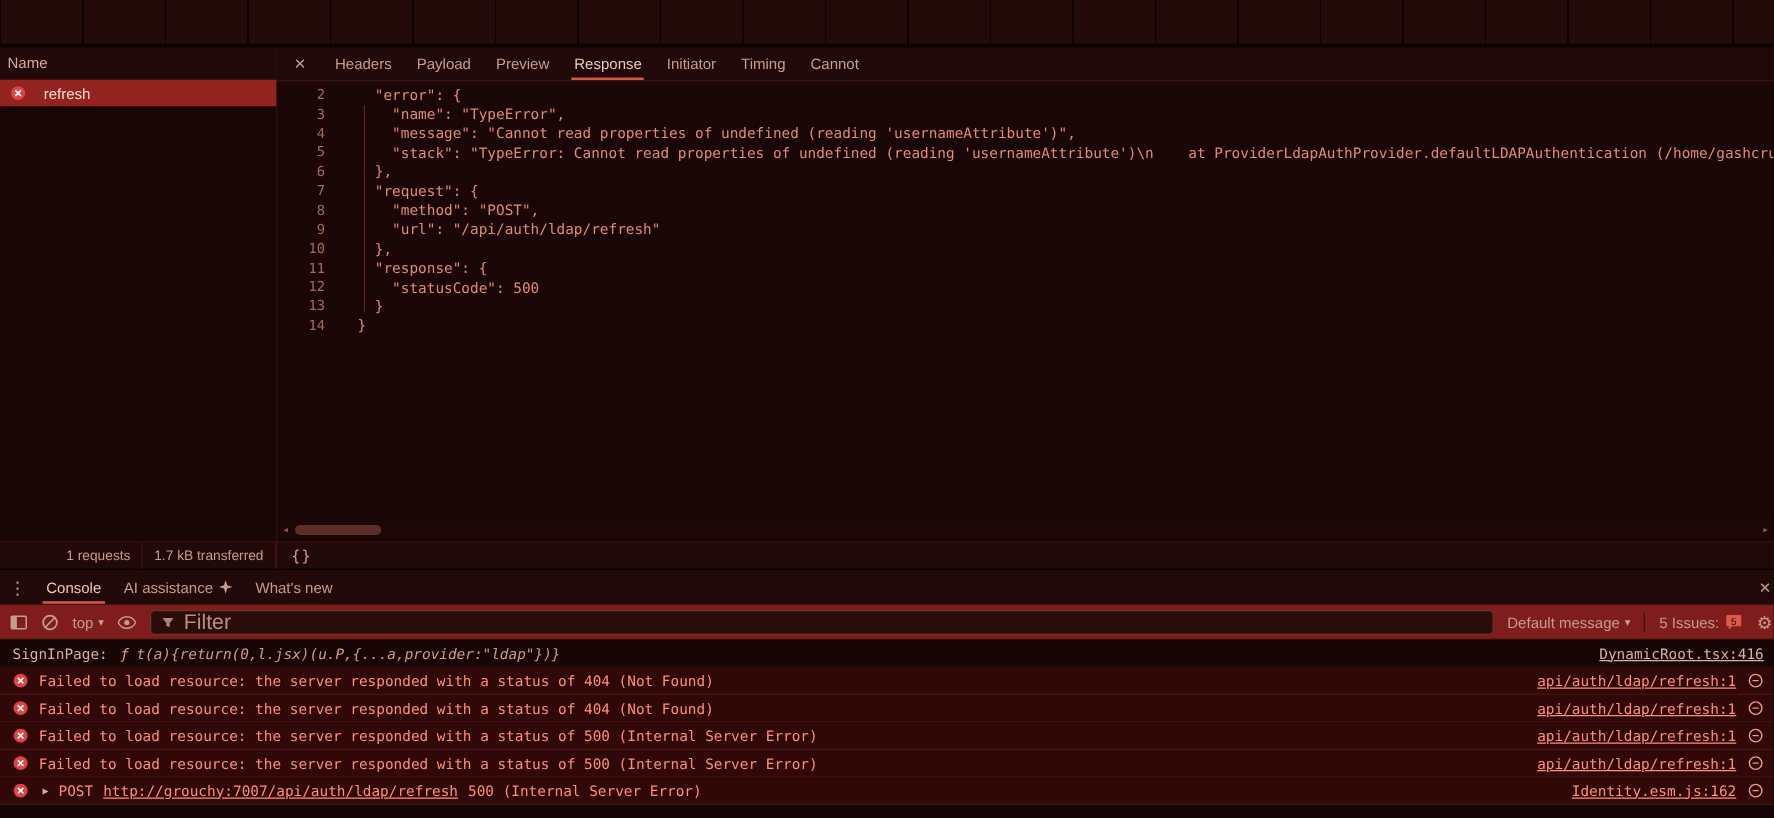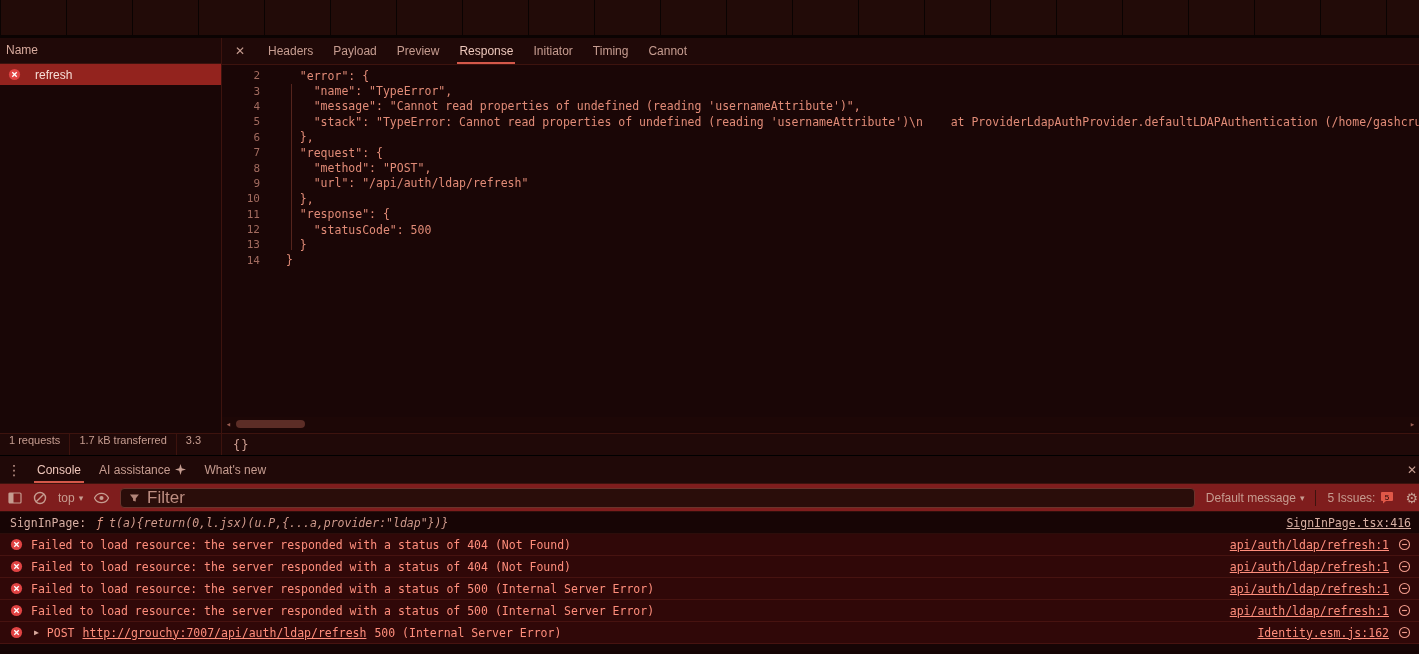--- a/index.html
+++ b/index.html
@@ -32,21 +32,21 @@
   .code-line { height:15.4px; display:flex; align-items:center; white-space:pre; }
   .code-line .ln { width:38px; flex:none; text-align:right; color:#a26b5f; font-size:11px; }
   .code-line .code { margin-left:26px; }
   .indent-guide { position:absolute; left:69px; top:19px; width:1px; height:166px; background:#55241d; }
   .hscroll { position:absolute; left:0; right:0; bottom:2px; height:14px; display:flex; align-items:center; background:#1d0706; }
   .hscroll .sarrow { width:13px; text-align:center; color:#9a5d52; font-size:9px; flex:none; }
   .hscroll .thumb { width:69px; height:8px; background:#5c2d26; border-radius:4px; margin-left:1px; flex:none; }
   .hscroll .strack { flex:1; }
   
   .net-status { height:22px; display:flex; align-items:center; font-size:11px; color:#c69c90; background:#200908; border-top:1px solid #3d130e; }
-  .net-status .left { width:222px; flex:none; height:100%; display:flex; align-items:flex-start; overflow:hidden; border-right:1px solid #3d130e; }
+  .net-status .left { width:222px; flex:none; height:100%; display:flex; align-items:center; overflow:hidden; border-right:1px solid #3d130e;padding-left:44px; }
   .net-status .left span { padding:0 9px; white-space:nowrap; }
   .vsep { width:1px; height:100%; background:#3d130e; flex:none; }
   .braces { font-family:"DejaVu Sans Mono", monospace; font-size:12px; color:#cf9f92; margin-left:11px; letter-spacing:1px; }
   
   .drawer { height:196px; display:flex; flex-direction:column; background:#170505; border-top:1px solid #000; }
   .drawer-tabs { height:28px; flex:none; display:flex; align-items:stretch; background:#200908; border-bottom:1px solid #3d130e; font-size:12px; color:#c69c90; }
   .kebab { width:28px; display:flex; align-items:center; justify-content:center; font-size:14px; }
   .dtab { padding:0 9px; display:flex; align-items:center; gap:5px; position:relative; }
   .dtab.active { color:#efc6ba; }
   .dtab.active::after { content:""; position:absolute; left:6px; right:6px; bottom:0; height:2px; background:#d4584a; }
@@ -202,21 +202,21 @@
     <div class="gear">⚙</div>
   </div>
 
   <div class="console-list">
 
     <div class="msg">
       <span>SignInPage:</span>
       <span class="func-marker">ƒ</span>
       <span class="func-body">t(a){return(0,l.jsx)(u.P,{...a,provider:"ldap"})}</span>
       <span class="grow"></span>
-      <span class="src-link">SignInPage.tsx:416</span>
+      <span class="src-link">DynamicRoot.tsx:416</span>
     </div>
 
     <div class="msg error">
       <svg class="err-ic" viewBox="0 0 14 14">
           <circle cx="7" cy="7" r="6" fill="#e04343"></circle>
           <path d="M4.6 4.6l4.8 4.8M9.4 4.6l-4.8 4.8" stroke="#fff" stroke-width="1.4"></path>
         </svg>
       <span>Failed to load resource: the server responded with a status of 404 (Not Found)</span>
       <span class="grow"></span>
       <span class="src-link">api/auth/ldap/refresh:1</span>

